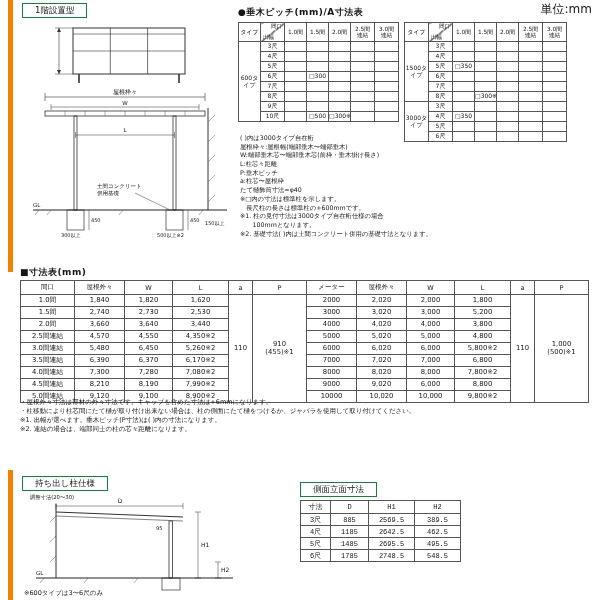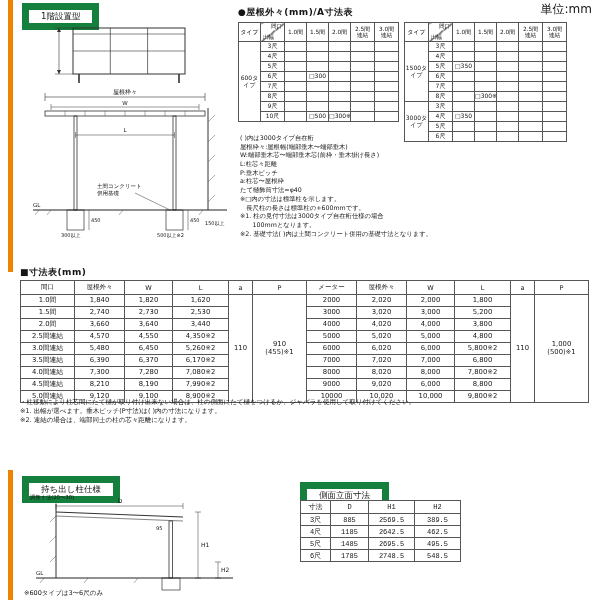--- a/index.html
+++ b/index.html
@@ -3,21 +3,21 @@
 <meta charset="utf-8">
 <style>
   html,body{margin:0;padding:0;}
   #page{position:relative;width:600px;height:600px;background:#ffffff;overflow:hidden;
         font-family:"DejaVu Sans",sans-serif;color:#151515;}
   .abs{position:absolute;}
   .bar{position:absolute;left:8px;width:5px;background:#ef8200;}
   .bar-top{top:0;height:272px;}
   .bar-bottom{top:470px;height:130px;}
   .unit{top:1px;right:8px;font-size:12px;}
-  .boxed{border:7px solid #15803d;font-size:8.5px;padding:1px 12px;background:#fff;display:inline-block;line-height:1.25;}
+  .boxed{border:1px solid #15803d;font-size:8.5px;padding:1px 12px;background:#fff;display:inline-block;line-height:1.25;}
   .sec-title{font-size:9px;font-weight:bold;letter-spacing:0.5px;}
   table{border-collapse:collapse;table-layout:fixed;background:#fff;}
   th,td{border:1px solid #555;font-weight:normal;text-align:center;vertical-align:middle;padding:0;overflow:hidden;}
   .ftable{font-size:6px;}
   .ftable td{height:9px;line-height:1.1;white-space:pre-line;}
   .ftable th{height:15px;line-height:1.05;font-size:5.8px;white-space:pre-line;}
   .dtable{font-size:6.8px;}
   .dtable td{height:11px;line-height:1.15;white-space:pre-line;}
   .dtable th{height:13px;font-size:6.5px;}
   .stable{font-size:7px;font-family:Liberation Mono, monospace;}
@@ -100,21 +100,21 @@
     <line x1="163" y1="122" x2="163" y2="142" stroke="#333" stroke-width="0.5"></line>
     <text x="165" y="134" font-size="5">450</text>
     <text x="72" y="100" font-size="5.5">土間コンクリート</text>
     <text x="72" y="107" font-size="5.5">併用基礎</text>
     <line x1="110" y1="105" x2="145" y2="122" stroke="#333" stroke-width="0.5"></line>
     <text x="36" y="149" font-size="5">300以上</text>
     <text x="132" y="149" font-size="5">500以上※2</text>
     <text x="180" y="137" font-size="5">150以上</text>
   </svg>
 
-  <div class="abs sec-title" style="left:238px;top:6px;">●屋根外々(mm)/A寸法表</div>
+  <div class="abs sec-title" style="left:238px;top:6px;">●垂木ピッチ(mm)/A寸法表</div>
 
   <table class="abs ftable" style="left:238px;top:22px;width:160px;">
     <colgroup>
         <col style="width:22px">
         <col style="width:24px">
         <col style="width:22px">
         <col style="width:22px">
         <col style="width:22px">
         <col style="width:24px">
         <col style="width:24px">
@@ -458,20 +458,21 @@
           <td>8,900※2</td>
           <td>10000</td>
           <td>10,020</td>
           <td>10,000</td>
           <td>9,800※2</td>
         </tr>
       </tbody>
   </table>
 
   <div class="abs notes-wide" style="left:20px;top:398px;width:568px;">
+      <div>・屋根外々寸法は部材の外々寸法です。キャップを含めた寸法は+6mmになります。</div>
       <div>・柱移動により柱芯間にたて樋が取り付け出来ない場合は、柱の側面にたて樋をつけるか、ジャバラを使用して取り付けてください。</div>
       <div>※1. 出幅が選べます。垂木ピッチ(P寸法)は( )内の寸法になります。</div>
       <div>※2. 連結の場合は、端部同士の柱の芯々距離になります。</div>
     </div>
 
   <div class="abs boxed" style="left:22px;top:476px;">持ち出し柱仕様</div>
 
   <svg class="abs" style="left:28px;top:492px;" width="210" height="105" viewBox="0 0 210 105">
     <text x="2" y="7" font-size="5.3">調整寸法(20〜30)</text>
     <line x1="28" y1="12" x2="28" y2="86" stroke="#333" stroke-width="1"></line>

